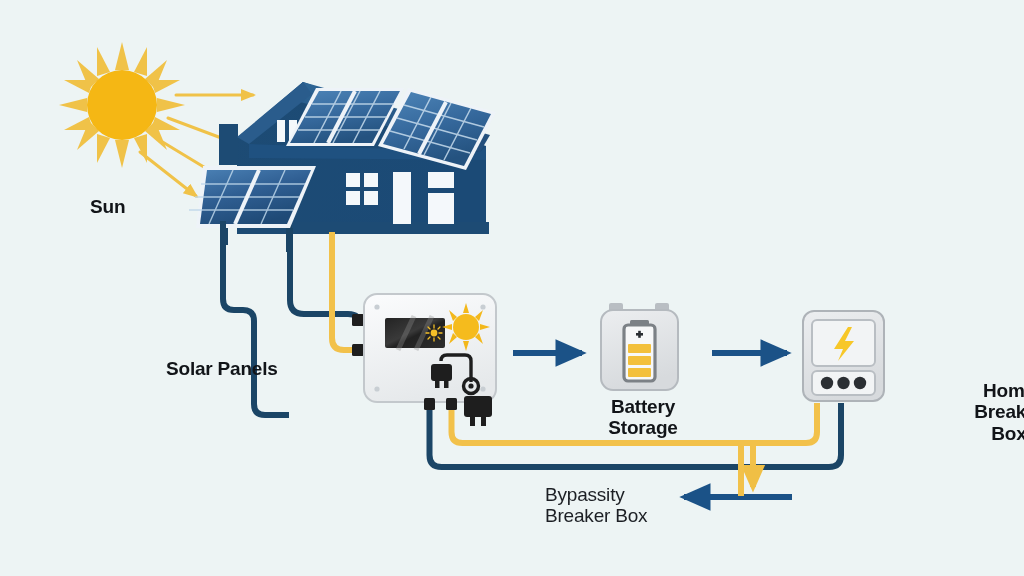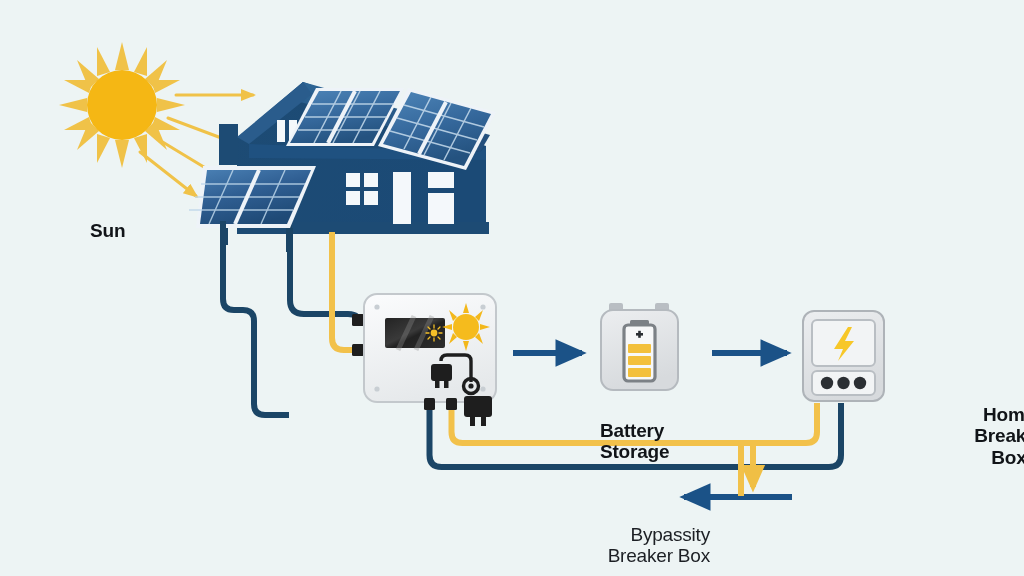--- a/index.html
+++ b/index.html
@@ -26,31 +26,30 @@
     width: 1024px;
     height: 576px;
   }
   .lbl {
     position: absolute;
     color: #111418;
     font-weight: bold;
     line-height: 1.12;
     white-space: pre-line;
     letter-spacing: -0.2px;
-    margin-top: 24px;
   }
   .lbl-regular {
     font-weight: normal;
     color: #1c1f24;
   }
   #label-sun        { left: 90px;  top: 196px; font-size: 19px; }
   #label-panels     { left: 166px; top: 358px; font-size: 19px; }
   #label-inverter   { left: 366px; top: 493px; font-size: 19px; }
-  #label-battery    { left: 600px; top: 396px; font-size: 19px; text-align: left; width: 86px; }
-  #label-bypass     { left: 545px; top: 500px; font-size: 19px; text-align: right; width: 165px; }
+  #label-battery    { left: 600px; top: 396px; font-size: 19px; text-align: center; width: 86px; }
+  #label-bypass     { left: 545px; top: 484px; font-size: 19px; text-align: left; width: 165px; }
   #label-home       { left: 948px; top: 380px; font-size: 19px; text-align: center; width: 122px; }
 </style>
 </head>
 <body>
 
 <div id="diagram-root">
 
   <svg id="scene" viewBox="0 0 1024 576" xmlns="http://www.w3.org/2000/svg">
 
     <defs>
@@ -319,20 +318,21 @@
       <path d="M 451.5 410 L 451.5 432 Q 451.5 443 462.5 443 L 806 443 Q 817 443 817 432 L 817 403" stroke="#f2c14a" stroke-width="6"></path>
 
       <path d="M 753 443 L 753 487" stroke="#f2c14a" stroke-width="6" marker-end="url(#arrowYellowSmall)"></path>
       <path d="M 741 443 L 741 496" stroke="#f2c14a" stroke-width="6"></path>
     </g>
 
   </svg>
 
   <div class="lbl" id="label-sun">Sun</div>
 
+  <div class="lbl" id="label-panels">Solar Panels</div>
 
 
   <div class="lbl" id="label-battery">Battery
 Storage</div>
 
   <div class="lbl lbl-regular" id="label-bypass">Bypassity
 Breaker Box</div>
 
   <div class="lbl" id="label-home">Home
 Breaker

